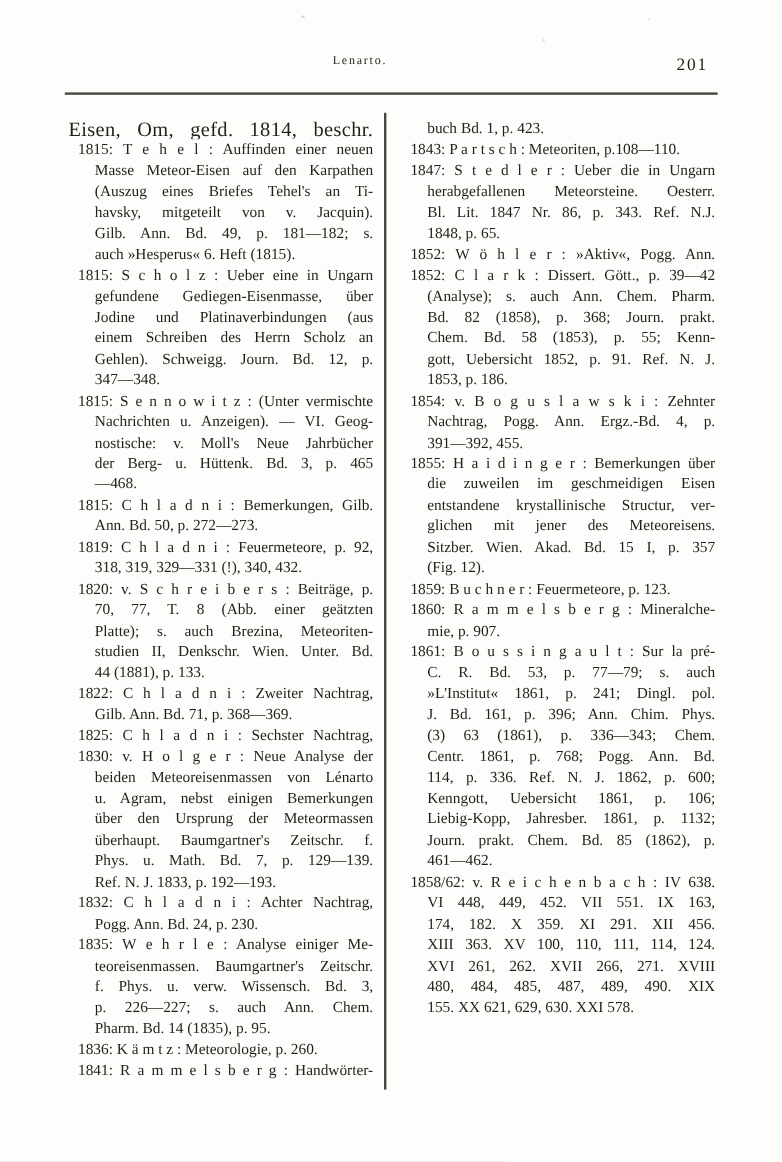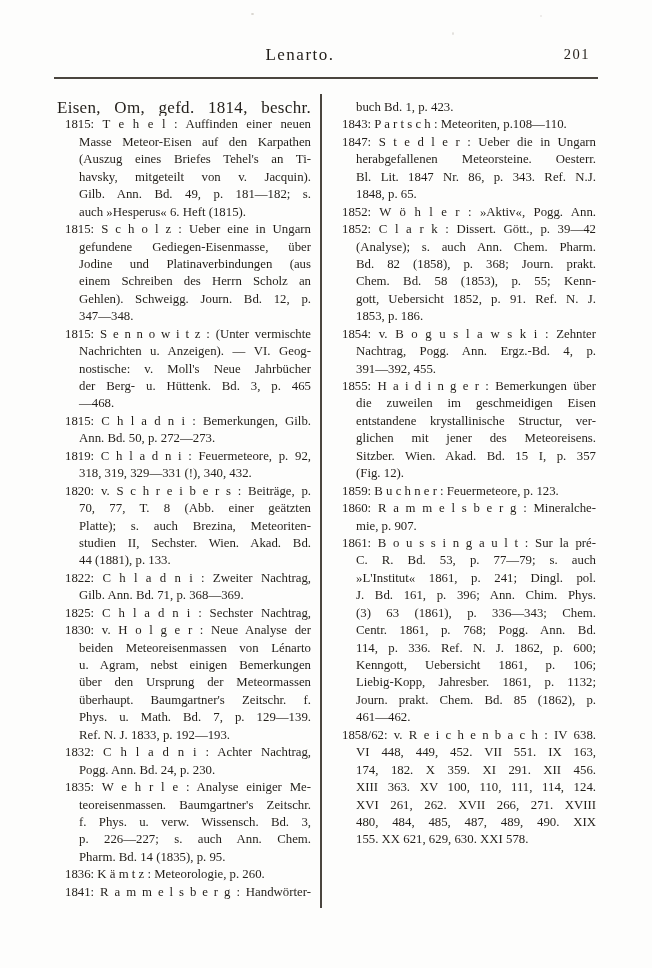--- a/index.html
+++ b/index.html
@@ -7,21 +7,21 @@
     position:relative;
     width:652px;height:968px;
     background:#fdfdfc;
     font-family:"Liberation Serif","DejaVu Serif",serif;
     color:#221e19;
     overflow:hidden;
   }
   .running-head{
     position:absolute;top:45px;left:0;width:600px;
     text-align:center;
-    font-size:17px;letter-spacing:1.5px;
+    font-size:10px;letter-spacing:1.5px;
   }
   .page-num{
     position:absolute;top:46px;left:560px;width:30px;
     font-size:14.5px;letter-spacing:1.5px;text-align:right;
   }
   .head-rule{
     position:absolute;top:77px;left:54px;width:544px;height:2px;
     background:#4a453f;
   }
   .col-divider{
@@ -94,21 +94,21 @@
         <div class="line cont">Ann. Bd. 50, p. 272—273.</div>
       </div>
       <div class="entry">
         <div class="line first just">1819: C h l a d n i : Feuermeteore, p. 92,</div>
         <div class="line cont">318, 319, 329—331 (!), 340, 432.</div>
       </div>
       <div class="entry">
         <div class="line first just">1820: v. S c h r e i b e r s : Beiträge, p.</div>
         <div class="line cont just">70, 77, T. 8 (Abb. einer geätzten</div>
         <div class="line cont just">Platte); s. auch Brezina, Meteoriten-</div>
-        <div class="line cont just">studien II, Sechster. Wien. Akad. Bd.</div>
+        <div class="line cont just">studien II, Denkschr. Wien. Unter. Bd.</div>
         <div class="line cont">44 (1881), p. 133.</div>
       </div>
       <div class="entry">
         <div class="line first just">1822: C h l a d n i : Zweiter Nachtrag,</div>
         <div class="line cont">Gilb. Ann. Bd. 71, p. 368—369.</div>
       </div>
       <div class="entry">
         <div class="line first just">1825: C h l a d n i : Sechster Nachtrag,</div>
       </div>
       <div class="entry">

